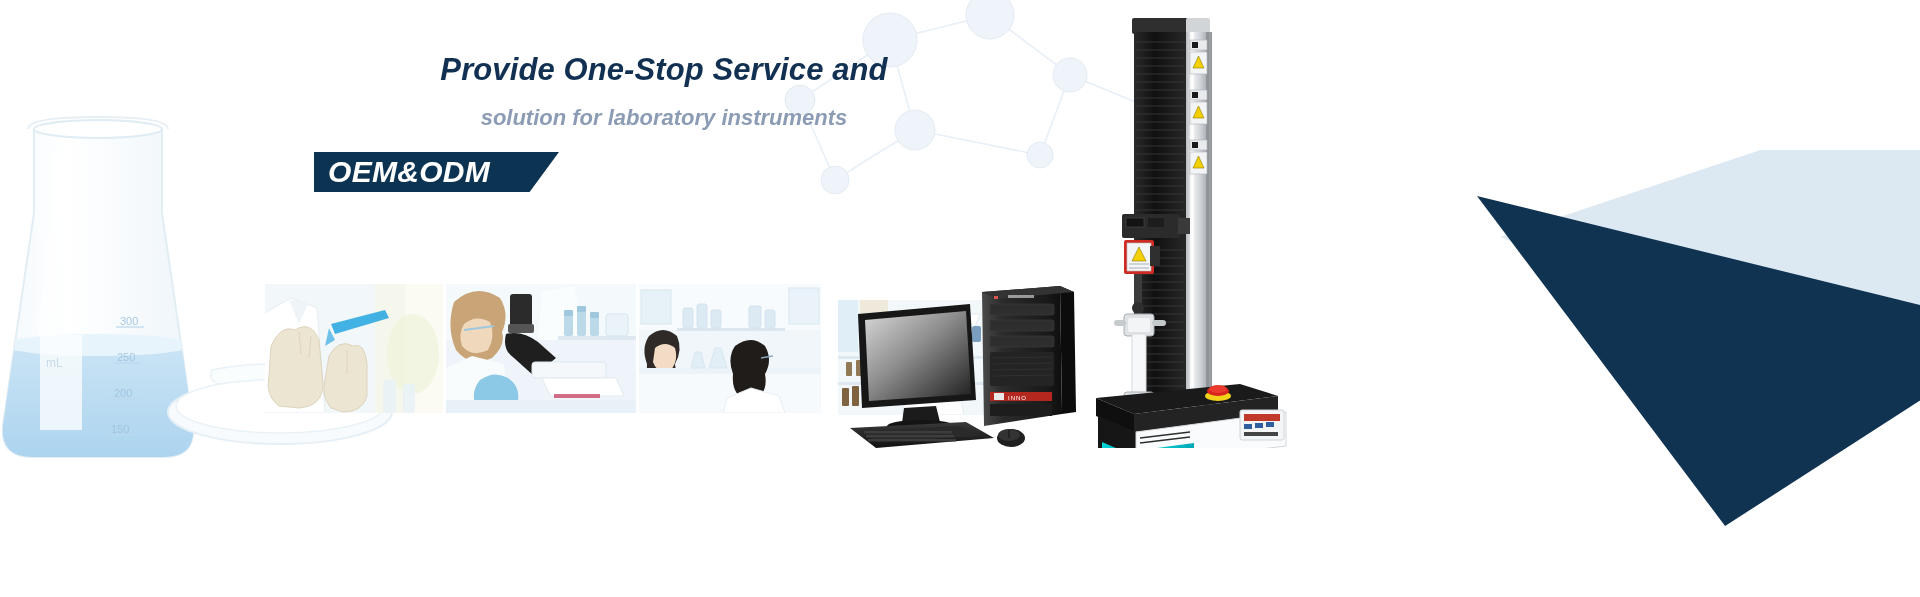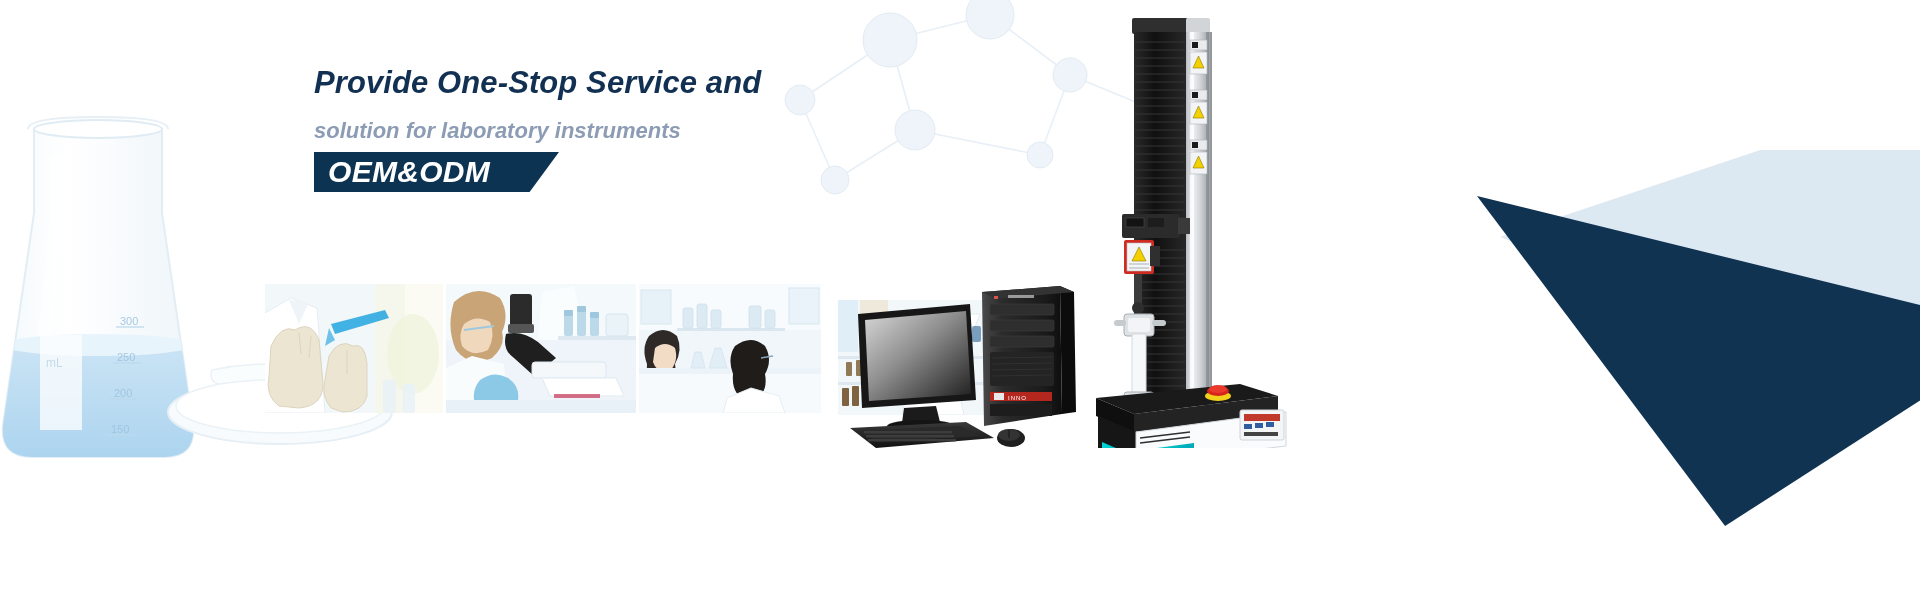--- a/index.html
+++ b/index.html
@@ -31,22 +31,23 @@
     pointer-events:none;
   }
   .dish-art{
     position:absolute; left:160px; top:330px;
     width:240px; height:120px;
     pointer-events:none;
   }
 
   
   .headline-block{
-    position:absolute; left:314px; top:64px;
+    position:absolute; left:314px; top:51px;
     width:700px;
+    text-align:center;
   }
   .headline-1{
     font-size:31px;
     font-style:italic;
     font-weight:bold;
     color:#123152;
     letter-spacing:0.1px;
     line-height:1.25;
     white-space:nowrap;
   }

